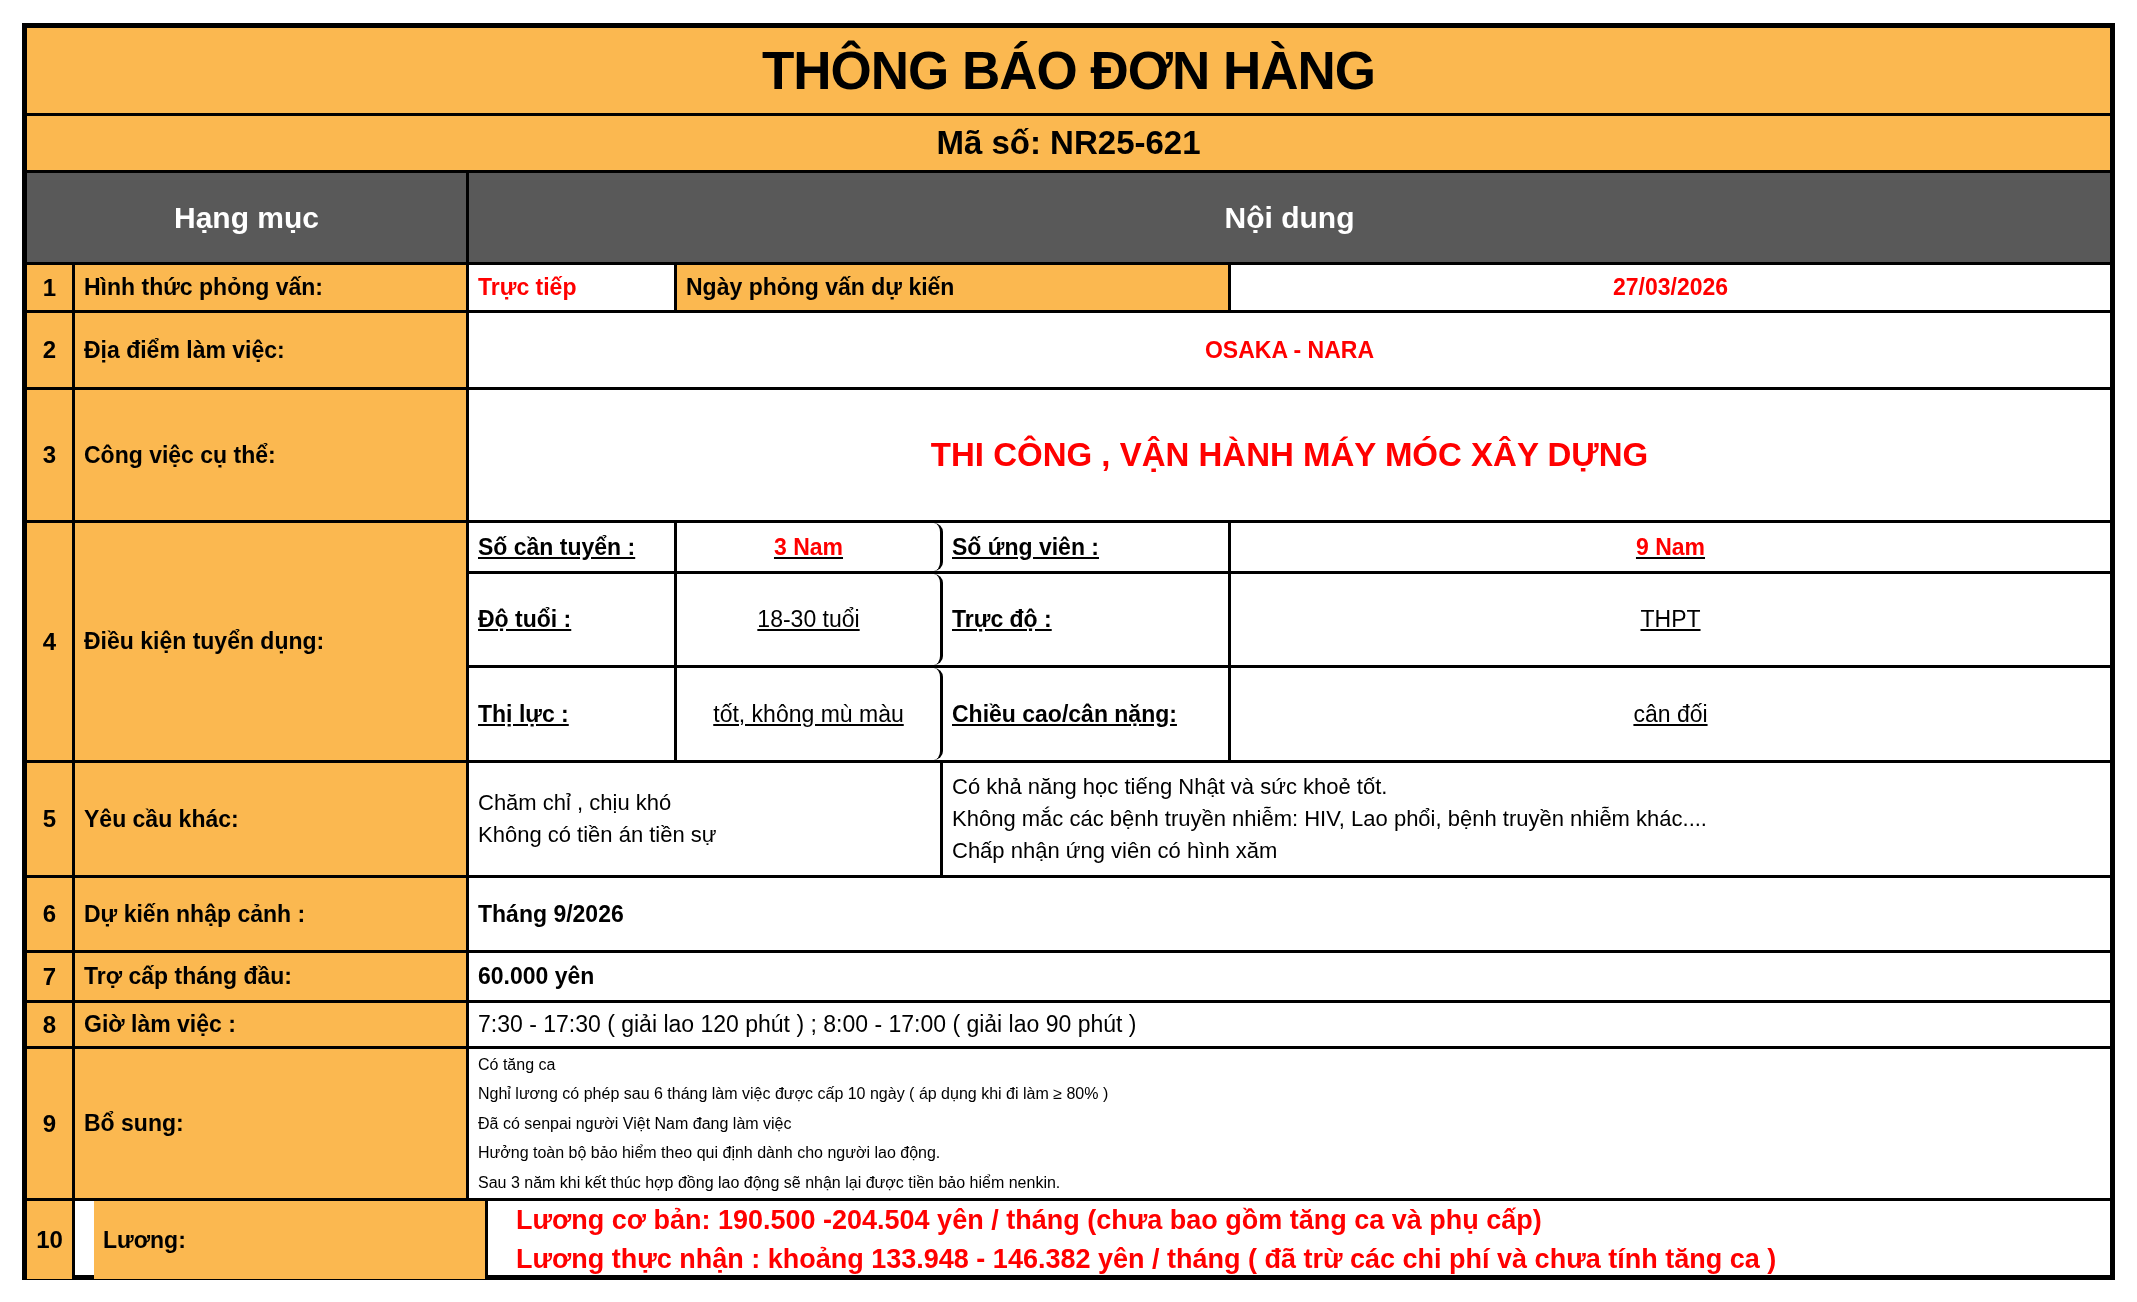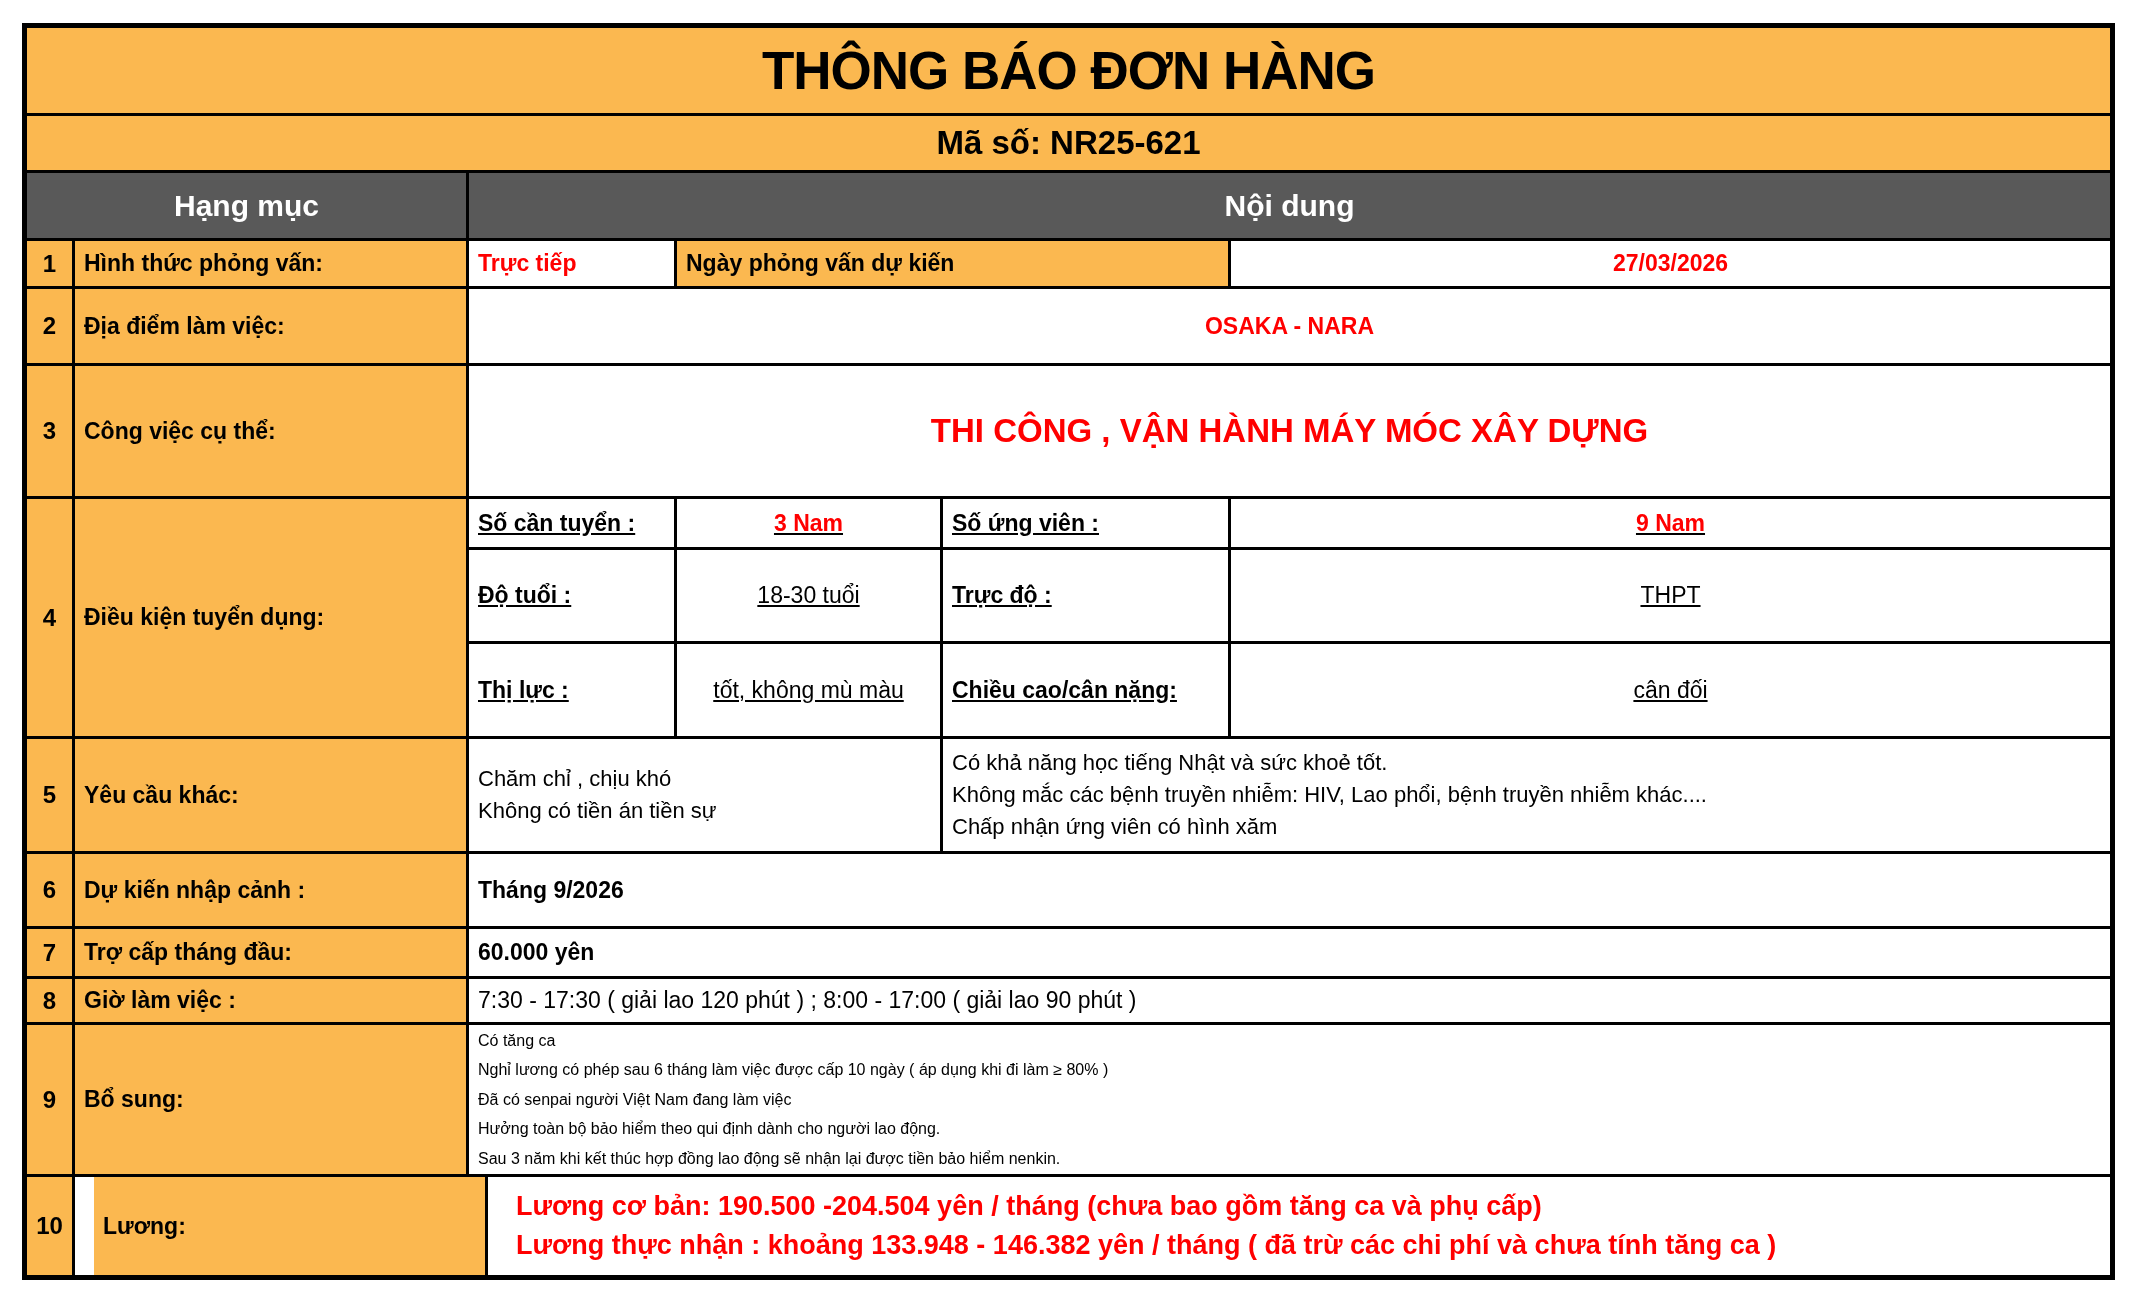--- a/index.html
+++ b/index.html
@@ -20,30 +20,30 @@
   .bg-gray{background:var(--gray,#595959);}
   .red{color:var(--red,#FF0000);}
   .white{color:#fff;}
   .b{font-weight:bold;}
   .ctr{align-items:center;text-align:center;}
   .lft{align-items:flex-start;text-align:left;padding-left:9px;padding-right:4px;}
 
   .w-num{flex:0 0 48px;}
   .w-label{flex:0 0 394px;}
   .w-c1{flex:0 0 208px;}
-  .w-c2{flex:0 0 266px;}
+  .w-c2{flex:0 0 266px;border-radius:9px;}
   .w-c3{flex:0 0 288px;}
   .w-c12{flex:0 0 474px;}
   .w-c23{flex:0 0 554px;}
   .w-hdr-left{flex:0 0 442px;}
   .grow{flex:1 1 auto;}
 
   .h-title{height:88px;}
   .h-code{height:57px;}
-  .h-header{height:68px;}
+  .h-header{height:92px;}
   .h-r1{height:48px;}
   .h-r2{height:77px;}
   .h-r3{height:133px;}
   .h-r4{height:240px;}
   .h-s1{height:52px;}
   .h-s2{height:95px;}
   .h-s3{height:93px;flex:1 1 auto;}
   .h-r5{height:115px;}
   .h-r6{height:75px;}
   .h-r7{height:50px;}

